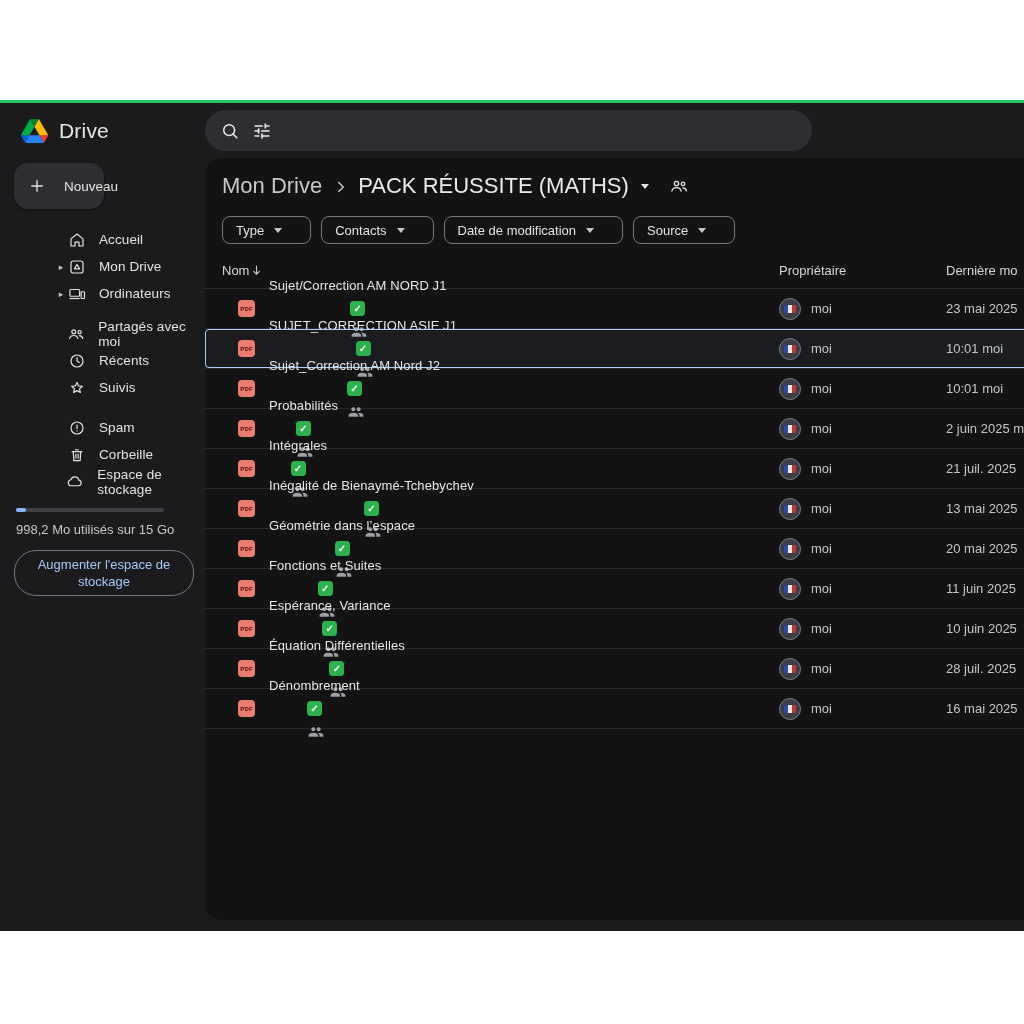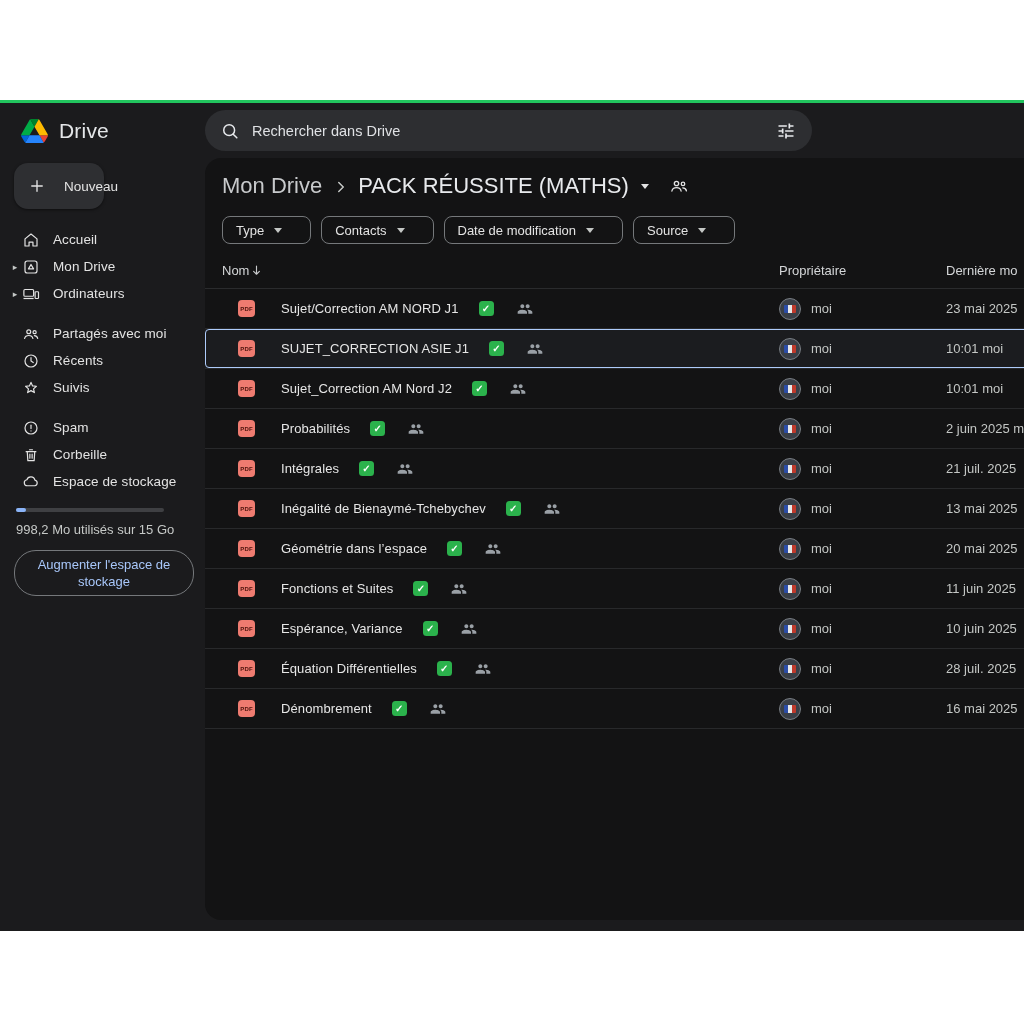--- a/index.html
+++ b/index.html
@@ -20,21 +20,21 @@
   .searchbar .ph { color:#dfe1e4; font-size:14.5px; flex:1; }
   .icon18 { width:18px; height:18px; display:inline-flex; }
   .icon20 { width:20px; height:20px; display:inline-flex; }
 
   
   .sidebar { position:absolute; left:0; top:55px; width:205px; bottom:0; }
   .new-btn { display:flex; align-items:center; gap:18px; margin:5px 0 0 14px;
              width:90px; height:46px; background:#2e2f32; border:none; border-radius:14px;
              padding:0 14px; color:#e3e3e3; font-size:13.5px; font-family:inherit;
              box-shadow:0 1px 3px rgba(0,0,0,.5); cursor:pointer; }
-  .nav { margin-top:17px; }
+  .nav { margin-top:17px;margin-left:46px; }
   .nav-sec { margin-bottom:13px; }
   .nav-item { display:flex; align-items:center; height:27px; padding-left:8px;
               cursor:pointer; color:#e3e3e3; }
   .expander { width:14px; font-size:9px; color:#c4c7c5; text-align:center; }
   .nav-icon { width:18px; height:18px; margin-right:13px; display:inline-flex; }
   .nav-label { font-size:13.5px; letter-spacing:.1px; }
   .storage-bar { margin:9px 0 0 16px; width:148px; height:4px; background:#3f4043; border-radius:2px; }
   .storage-fill { height:4px; background:#8ab4f8; border-radius:2px; }
   .storage-text { margin:10px 0 0 16px; color:#c6c9c7; font-size:13px; }
   .upgrade-btn { display:block; margin:13px 0 0 14px; width:180px; padding:5px 14px;
@@ -66,22 +66,22 @@
   .th-mod { left:741px; white-space:nowrap; }
 
   .row { position:relative; height:40px; display:flex; align-items:center;
          border-bottom:1px solid #28292b; cursor:pointer; }
   .row.selected { background:rgba(174,203,250,.05); }
   .row.selected::after { content:""; position:absolute; inset:0; border:1px solid #aecbfa;
                          border-radius:4px; pointer-events:none; }
   .fbadge { position:absolute; left:33px; width:17px; height:17px; background:#ee7b70;
             border-radius:4px; display:flex; align-items:center; justify-content:center; }
   .fbadge span { color:#4a120c; font-size:6px; font-weight:bold; letter-spacing:.2px; }
-  .fname { position:absolute; left:76px; display:flex; align-items:center; gap:20px;
-           color:#e6e6e6; font-size:13px; font-weight:500; letter-spacing:.1px; white-space:nowrap; }
+  .fname { position:absolute; left:64px; display:flex; align-items:center; gap:8px;
+           color:#e6e6e6; font-size:13px; font-weight:500; letter-spacing:.1px; white-space:nowrap;flex-direction:column; }
   .check { width:15px; height:15px; background:#2bb24c; border-radius:3.5px; display:inline-flex;
            align-items:center; justify-content:center; color:#fff; font-size:10px; font-weight:bold; }
   .shared-ic { width:16px; height:16px; display:inline-flex; margin-left:3px; }
   .owner { position:absolute; left:574px; display:flex; align-items:center; gap:10px; }
   .avatar { width:22px; height:22px; border-radius:50%; background:#3a3f47; border:1px solid #787d83;
             display:flex; align-items:center; justify-content:center; overflow:hidden; }
   .flag { width:12px; height:8px; border-radius:1px;
           background:linear-gradient(90deg,#2b4da8 0 33%,#e8e8e8 33% 66%,#c0392b 66% 100%); }
   .owner-name, .mod-text { color:#c4c7c5; font-size:13px; white-space:nowrap; }
   .mod-text { position:absolute; left:741px; }
@@ -104,21 +104,20 @@
         </svg>
         <span class="brand-name">Drive</span>
       </div>
       <div class="searchbar">
         <span class="icon20">
           <svg viewBox="0 0 24 24" fill="none" stroke="#e8eaed" stroke-width="1.8" stroke-linecap="round">
               <circle cx="11" cy="11" r="6.5"></circle>
               <path d="m15.8 15.8 4.4 4.4"></path>
             </svg>
         </span>
-        <span class="ph">Rechercher dans Drive</span>
         <span class="icon20">
           <svg viewBox="0 0 24 24" fill="#e8eaed">
               <path d="M3 17v2h6v-2H3zM3 5v2h10V5H3zm10 16v-2h8v-2h-8v-2h-2v6h2zM7 9v2H3v2h4v2h2V9H7zm14 4v-2H11v2h10zm-6-4h2V7h4V5h-4V3h-2v6z"></path>
             </svg>
         </span>
       </div>
     </div>
 
     <nav class="sidebar">
       <button class="new-btn">

